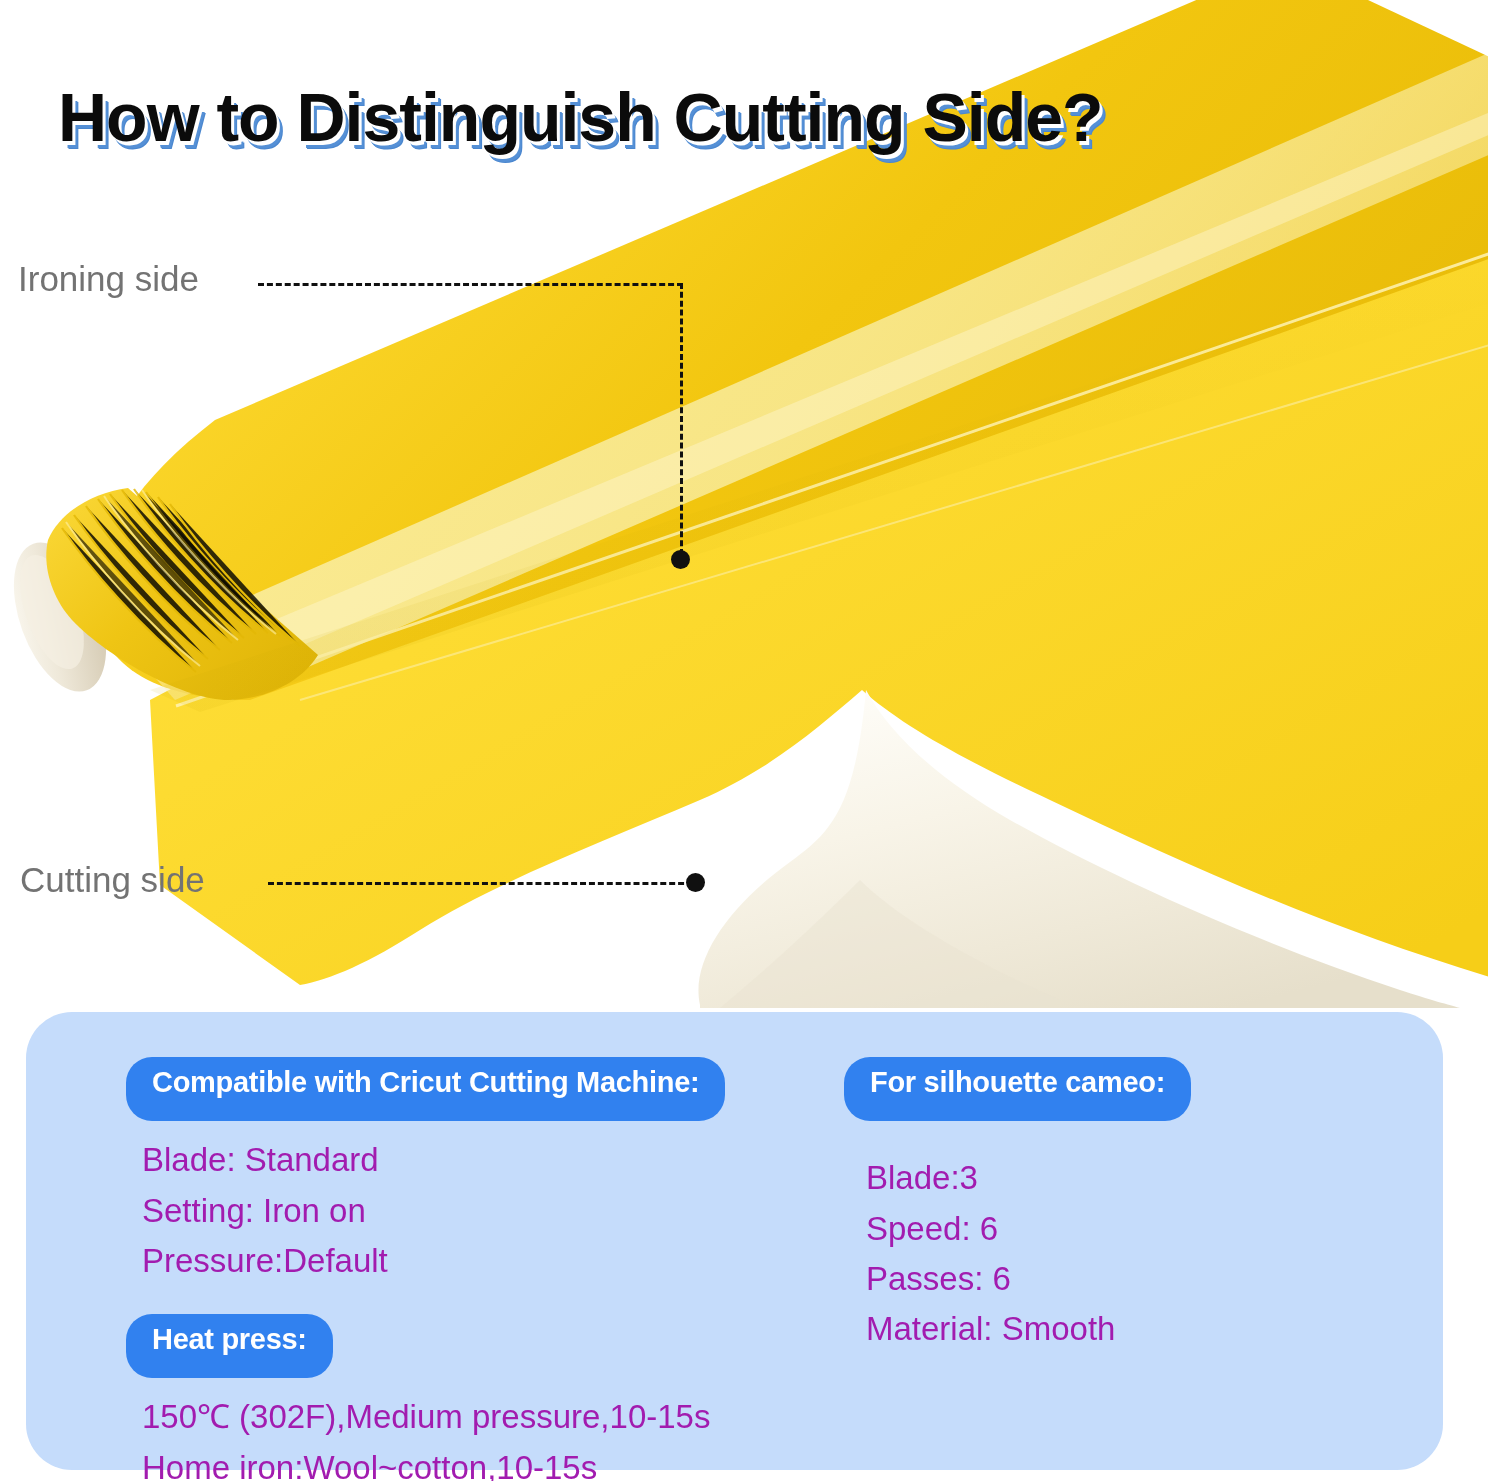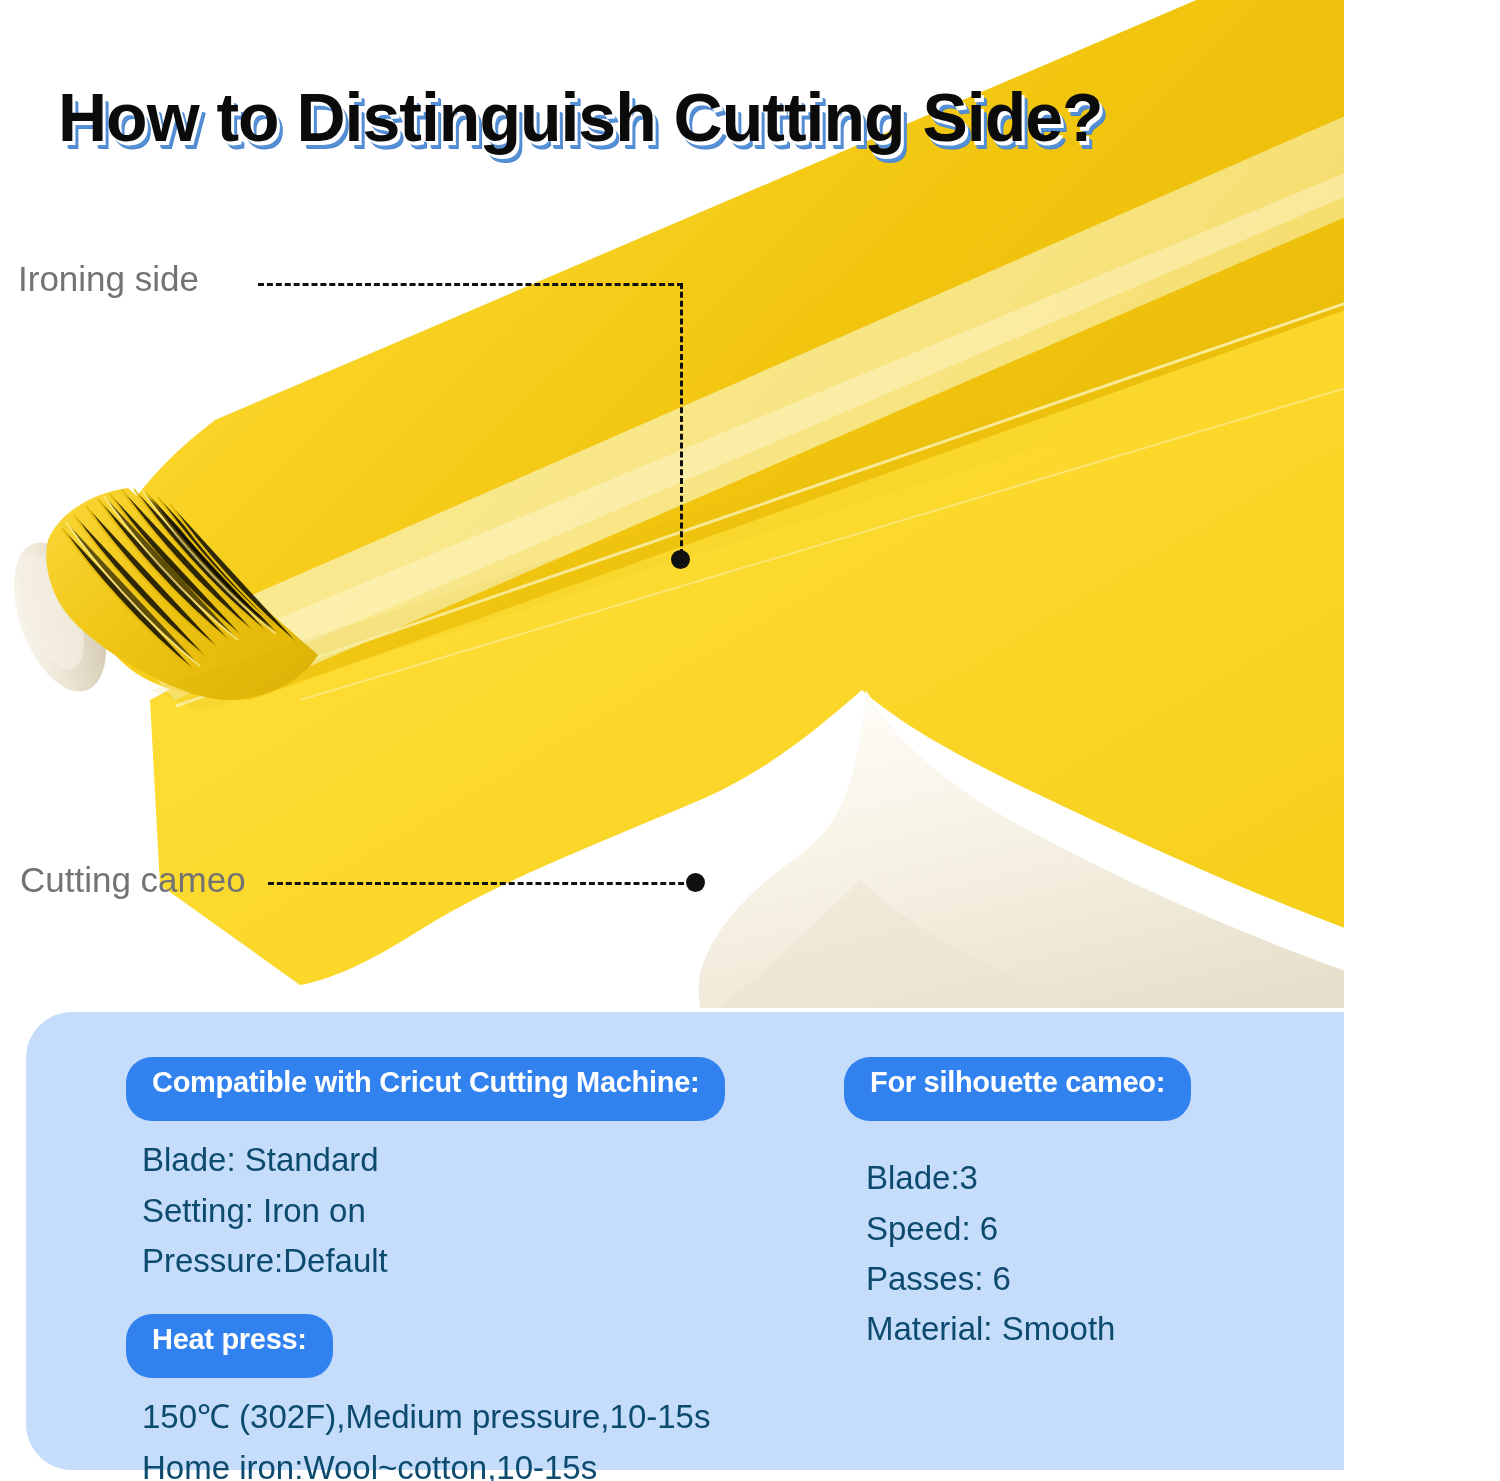--- a/index.html
+++ b/index.html
@@ -5,21 +5,21 @@
   html, body {
     margin: 0;
     padding: 0;
     background: #ffffff;
   }
   body {
     font-family: "Liberation Sans", sans-serif;
   }
   #page {
     position: relative;
-    width: 1344px;
+    width: 1488px;
     height: 1481px;
     overflow: hidden;
     background: #ffffff;
   }
 
   
   #photo {
     position: absolute;
     left: 0;
     top: 0;
@@ -123,21 +123,21 @@
     white-space: nowrap;
     line-height: 1.05;
   }
   .spec-list {
     margin: 0;
     padding: 0;
     list-style: none;
   }
   .spec-list li {
     font-size: 33px;
-    color: #0c4a6e;
+    color: #a21caf;
     line-height: 1.52;
     white-space: nowrap;
     padding-left: 16px;
   }
   #left-specs { margin-top: 14px; }
   #right-specs { margin-top: 32px; padding-left: 6px; }
   #heat-badge-wrap { margin-top: 28px; }
   #heat-specs { margin-top: 14px; }
 </style>
 </head>
@@ -267,21 +267,21 @@
     </svg>
   </div>
 
   <div id="title">How to Distinguish Cutting Side?</div>
 
   <div class="callout-label" id="ironing-label">Ironing side</div>
   <div class="leader-h" id="ironing-leader-h"></div>
   <div class="leader-v" id="ironing-leader-v"></div>
   <div class="leader-dot" id="ironing-dot"></div>
 
-  <div class="callout-label" id="cutting-label">Cutting cameo</div>
+  <div class="callout-label" id="cutting-label">Cutting side</div>
   <div class="leader-h" id="cutting-leader-h"></div>
   <div class="leader-dot" id="cutting-dot"></div>
 
   <div id="info-panel">
     <div id="info-cols">
 
       <div class="info-col" id="col-left">
         <div class="badge">Compatible with Cricut Cutting Machine:</div>
         <ul class="spec-list" id="left-specs">
           <li>Blade: Standard</li>

